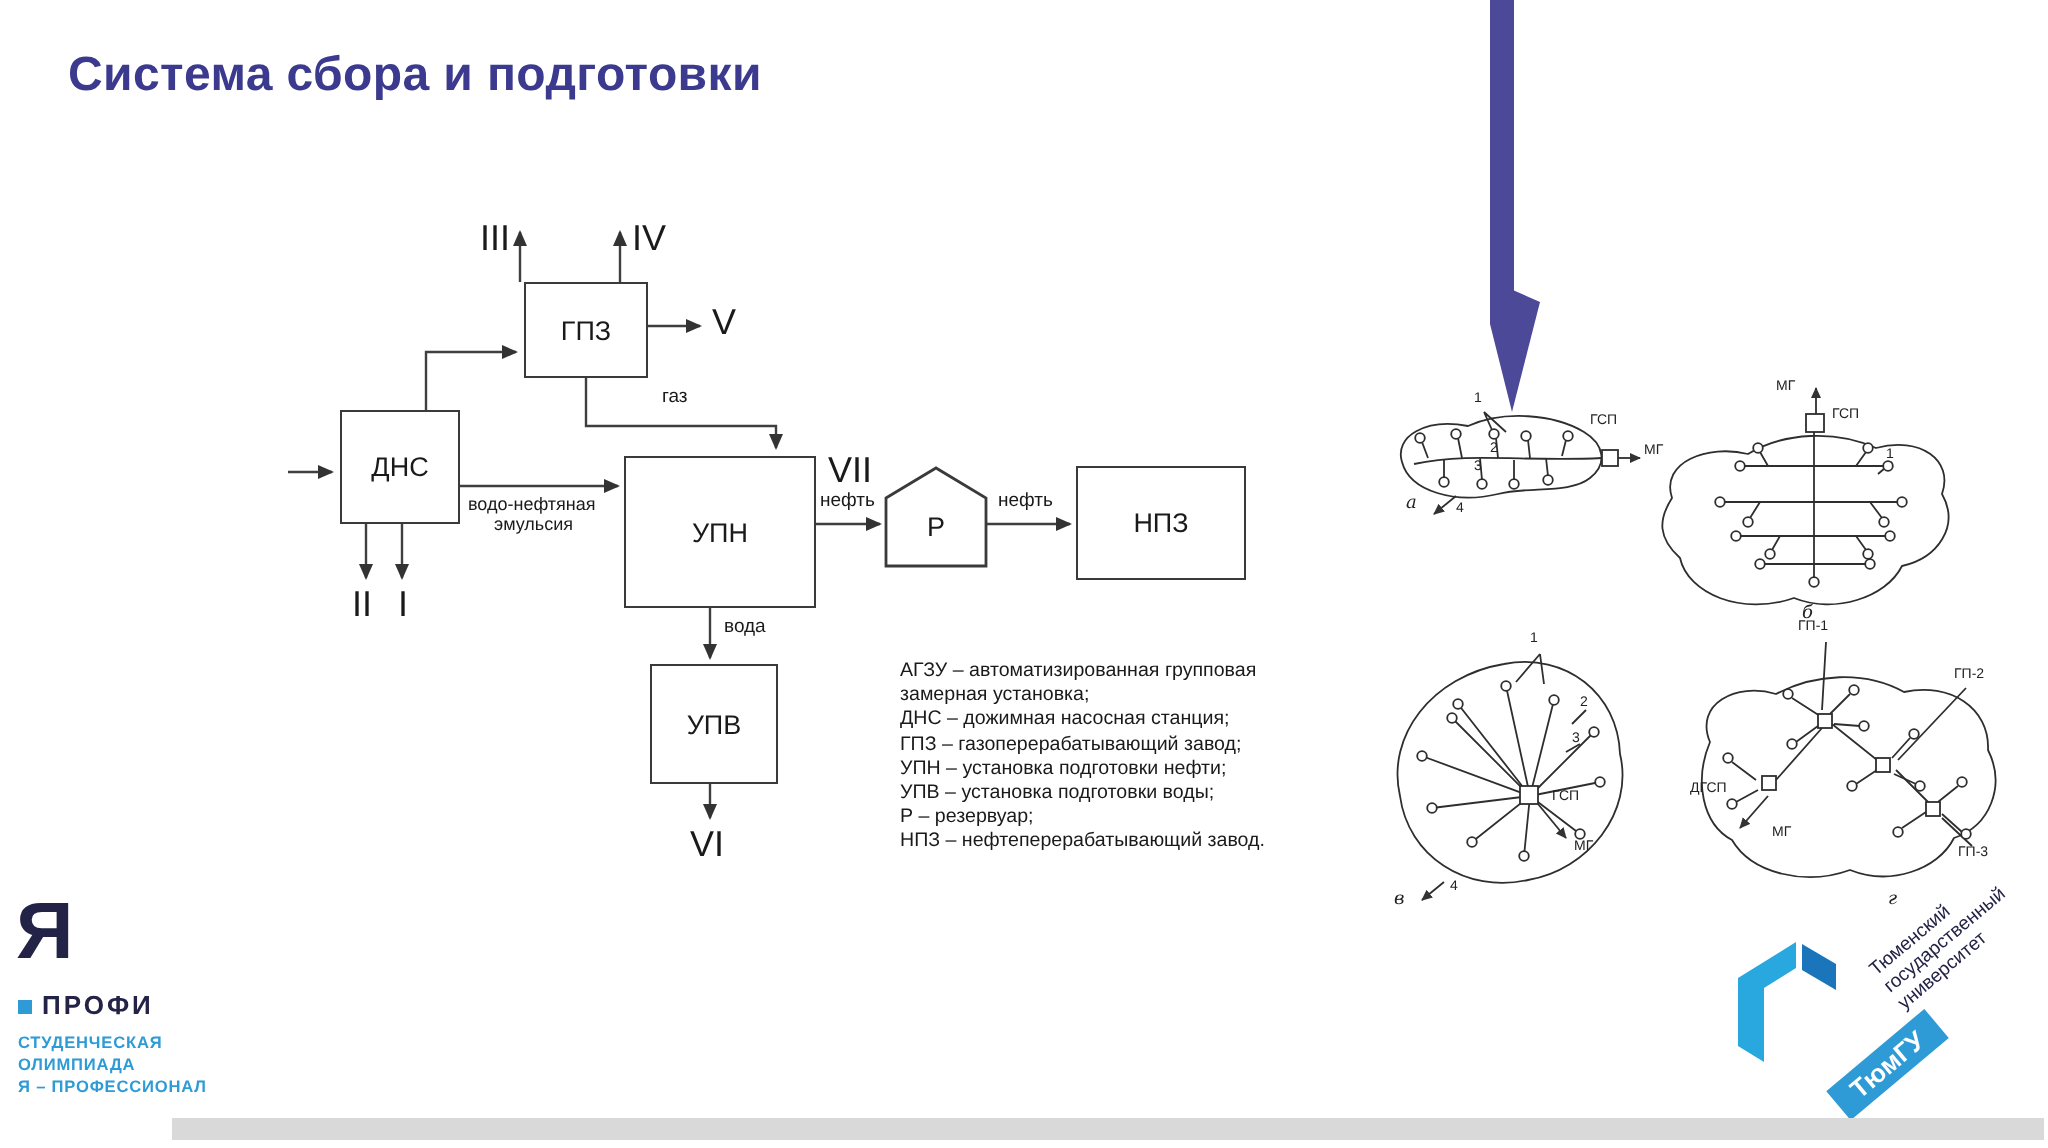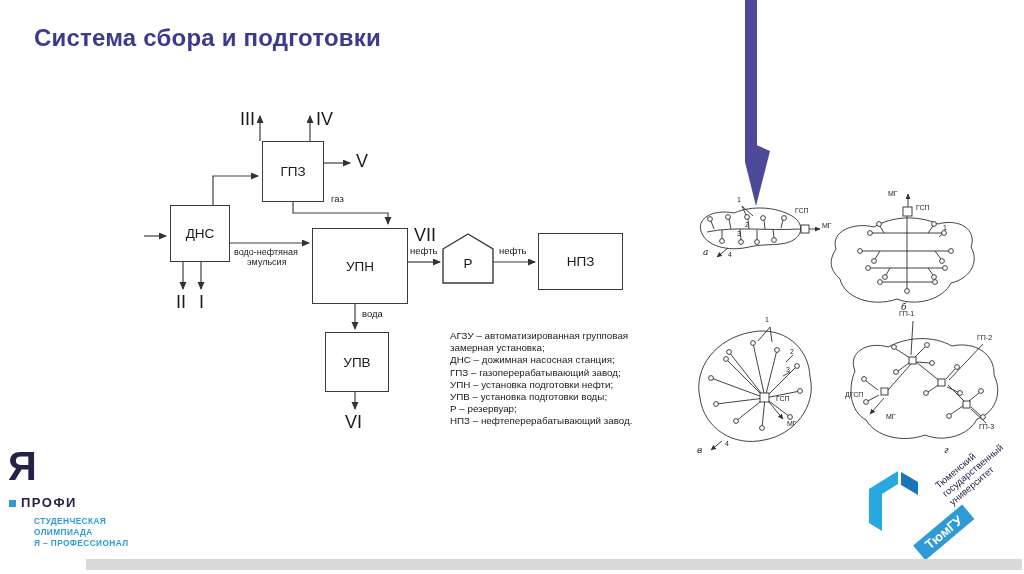--- a/index.html
+++ b/index.html
@@ -12,21 +12,21 @@
   .lbl{position:absolute;white-space:nowrap;font-size:10px;}
   .rom{font-size:18px;}
   .small{font-size:9px;}
   .legend{position:absolute;font-size:9.8px;line-height:12.2px;}
   .legend .legend-line{white-space:nowrap;}
   .sk{position:absolute;font-size:7px;white-space:nowrap;color:#222;}
   .skit{position:absolute;font-family:"DejaVu Serif",serif;font-style:italic;font-size:9px;color:#222;}
   .ya{position:absolute;left:8px;top:444px;font-size:40px;font-weight:800;color:#232347;}
   .profi{position:absolute;left:21px;top:495px;font-size:13px;font-weight:800;color:#232347;letter-spacing:1.5px;}
   .bluesq{position:absolute;left:9px;top:500px;width:7px;height:7px;background:#2e9bd6;}
-  .olymp{position:absolute;left:9px;font-size:8.3px;font-weight:bold;color:#2e9bd6;letter-spacing:.4px;white-space:nowrap;margin-left:25px;}
+  .olymp{position:absolute;left:9px;font-size:8.3px;font-weight:bold;color:#2e9bd6;letter-spacing:.4px;white-space:nowrap;}
   .tsu-rot{position:absolute;left:890px;top:518px;width:170px;transform:rotate(-40deg);transform-origin:0 0;}
   .tsu-line{font-size:9.5px;color:#232347;line-height:11px;padding-left:56px;white-space:nowrap;}
   .tsu-band{display:inline-block;margin-top:3px;background:#2e9bd6;color:#fff;font-weight:bold;font-size:13px;padding:2px 10px;}
   .footer-bar{position:absolute;left:86px;top:559px;width:936px;height:11px;background:#d9d9d9;}
 </style>
 </head>
 <body>
 
 <div id="stage">
 
@@ -157,21 +157,21 @@
 
     <g>
       <polygon points="869,489 898,471 898,484 882,494 882,531 869,523" fill="#29a7df"></polygon>
       <polygon points="901,472 918,482 918,495 901,485" fill="#1b75bb"></polygon>
     </g>
   </svg>
 
   <div class="title">Система сбора и подготовки</div>
 
   <div class="fbox" style="left:170px;top:205px;width:60px;height:57px">ДНС</div>
-  <div class="fbox" style="left:262px;top:141px;width:62px;height:61px">ГПЗ</div>
+  <div class="fbox" style="left:262px;top:141px;width:62px;height:48px">ГПЗ</div>
   <div class="fbox" style="left:312px;top:228px;width:96px;height:76px">УПН</div>
   <div class="lbl" style="left:443px;top:256px;width:50px;text-align:center;font-size:13.5px">Р</div>
   <div class="fbox" style="left:538px;top:233px;width:85px;height:57px">НПЗ</div>
   <div class="fbox" style="left:325px;top:332px;width:64px;height:60px">УПВ</div>
 
   <div class="lbl rom" style="left:240px;top:109px">III</div>
   <div class="lbl rom" style="left:316px;top:109px">IV</div>
   <div class="lbl rom" style="left:356px;top:151px">V</div>
   <div class="lbl" style="left:331px;top:193px;font-size:9.5px">газ</div>
   <div class="lbl small" style="left:234px;top:247px">водо-нефтяная</div>

